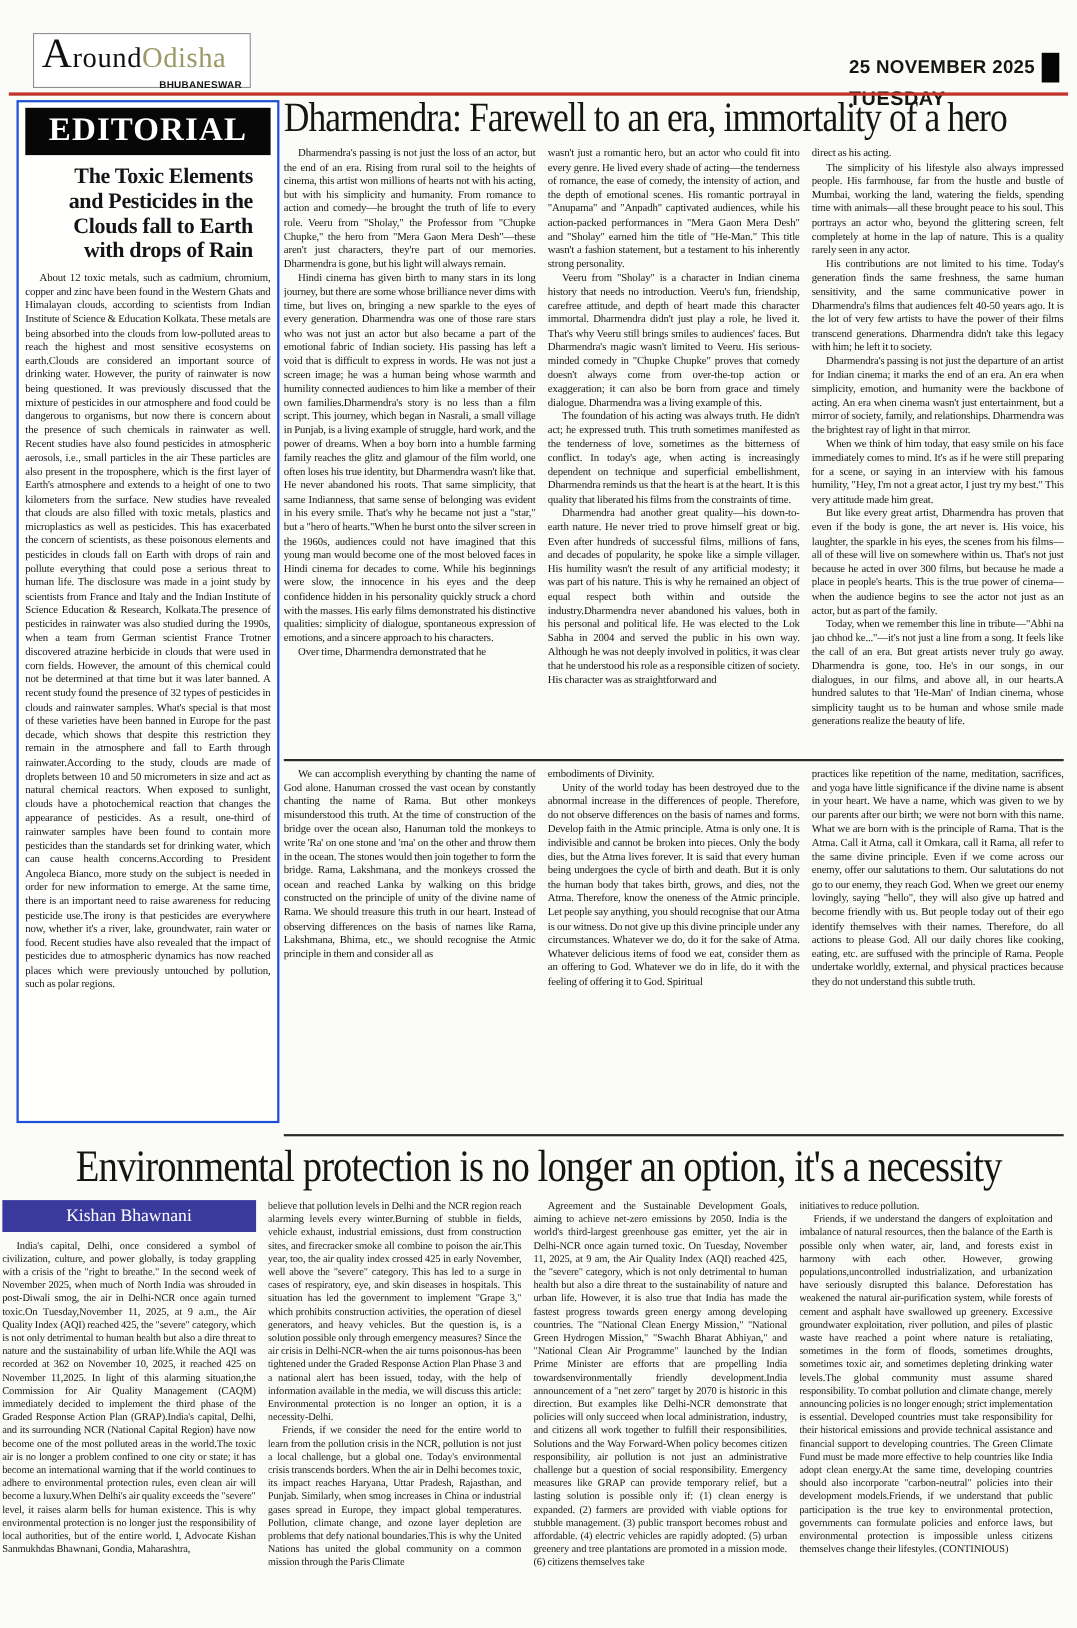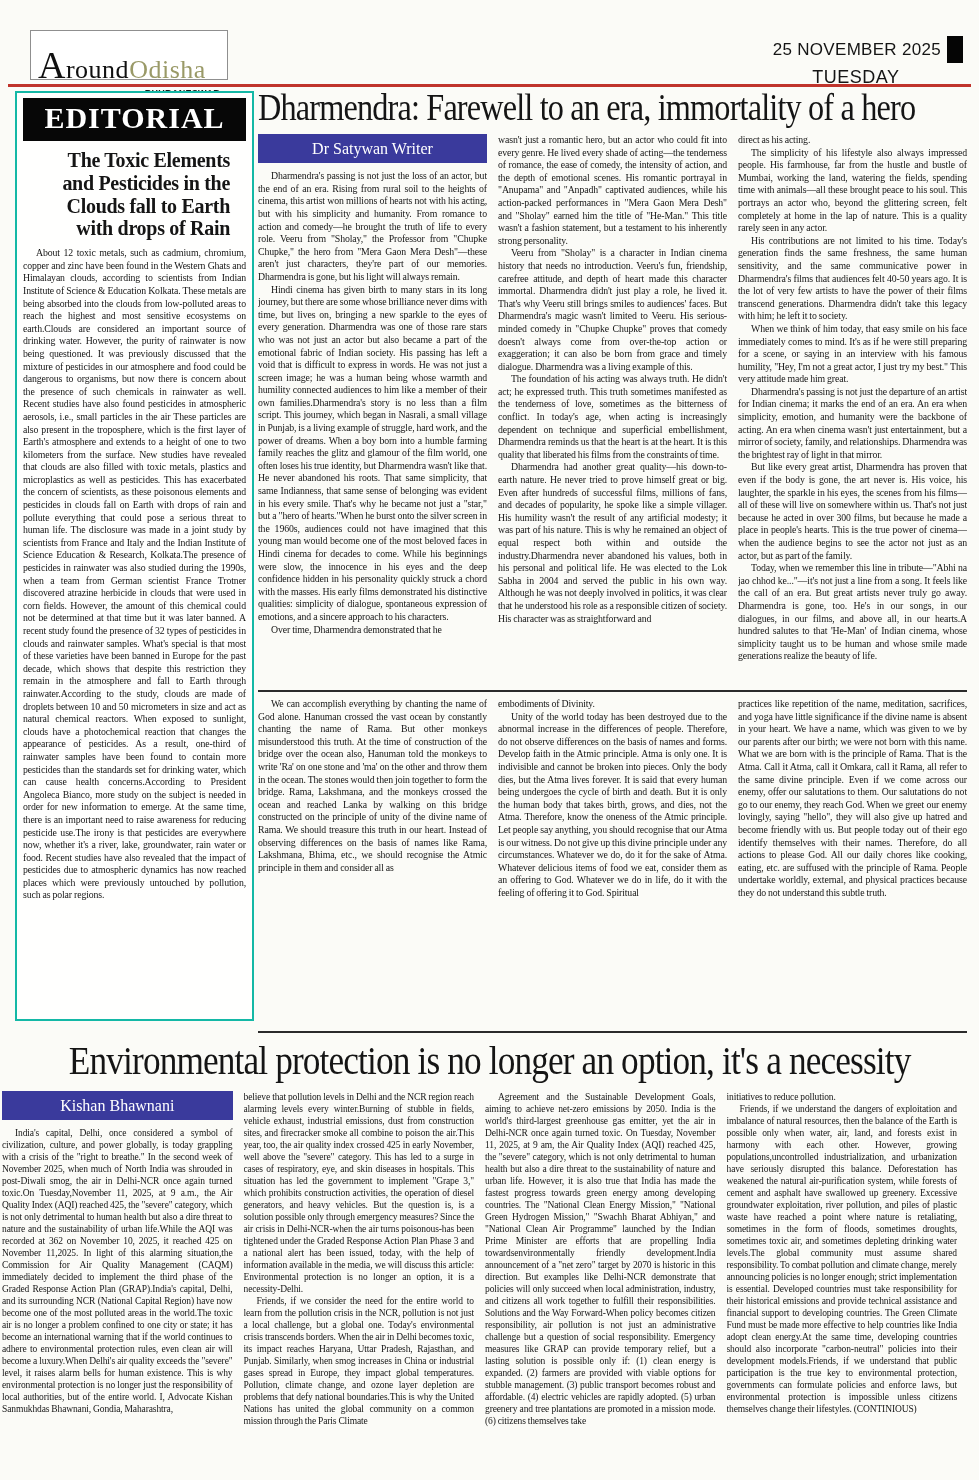--- a/index.html
+++ b/index.html
@@ -1,40 +1,40 @@
 <!DOCTYPE html>
 <html lang="en"><head>
 <meta charset="utf-8">
 <style>
   *{margin:0;padding:0;box-sizing:border-box}
   html,body{width:979px;height:1480px}
   body{position:relative;background:#fbfbf7;font-family:"Liberation Serif",serif;color:#151515;overflow:hidden}
 
   
   .masthead{position:absolute;top:26px;left:30px;right:16px;height:56px}
-  .logo-box{position:absolute;left:0;top:4px;width:198px;height:50px;border:1px solid #8f8f8f;background:#fff;padding:17px 7px 2px}
+  .logo-box{position:absolute;left:0;top:4px;width:198px;height:50px;border:1px solid #8f8f8f;background:#fff;padding:1px 7px 2px}
   .logo-line{white-space:nowrap;line-height:34px}
   .logo-around{display:inline-block;font-size:26px;color:#101010;letter-spacing:.5px}
   .logo-around::first-letter{font-size:38px}
   .logo-odisha{display:inline-block;font-size:26px;color:#9a9a68;letter-spacing:.5px}
   .logo-city{text-align:right;font-family:"Liberation Sans",sans-serif;font-weight:bold;font-size:9px;letter-spacing:.3px;margin-top:-2px}
-  .dateline{position:absolute;right:0;top:10px;text-align:center;font-family:"Liberation Sans",sans-serif;font-weight:normal}
+  .dateline{position:absolute;right:0;top:22px;text-align:left;font-family:"Liberation Sans",sans-serif;font-weight:bold}
   .date-row{white-space:nowrap}
   .date-text{font-size:17px;letter-spacing:.3px;vertical-align:middle}
   .date-block{display:inline-block;width:16px;height:27px;background:#050505;margin-left:6px;vertical-align:middle}
   .day-text{font-size:18px;letter-spacing:.5px;margin-top:4px;padding-right:24px}
   .red-rule{position:absolute;top:84px;left:8px;width:963px;height:3px;background:#c0342c}
 
   
   .body-text{text-align:justify;font-size:9.8px;line-height:12.6px;letter-spacing:-.12px;word-spacing:-.3px;hyphens:auto}
   .body-text p.para{text-indent:13px}
   .body-text p.para.cont{text-indent:0}
 
   
-  .editorial{position:absolute;left:15px;top:91px;width:239px;height:930px;border:2px solid #14b8a6;background:#fffffe;padding:5px 6px;overflow:hidden}
+  .editorial{position:absolute;left:15px;top:91px;width:239px;height:930px;border:2px solid #1d4ed8;background:#fffffe;padding:5px 6px;overflow:hidden}
   .ed-banner{background:#070707;color:#fff;text-align:center;font-size:30px;font-weight:bold;letter-spacing:1px;padding:3px 0 6px}
   .ed-headline{font-size:20px;line-height:1.14;text-align:right;font-weight:bold;letter-spacing:-.3px;margin:8px 16px 7px}
 
   
   .squeeze{display:inline-block;white-space:nowrap;transform:scaleX(.85);transform-origin:0 50%;font-weight:400;letter-spacing:-1px}
   .squeeze-c{display:block;white-space:nowrap;transform:scaleX(.86);transform-origin:50% 50%;font-weight:400;letter-spacing:-1px}
 
   
   .dharma{position:absolute;left:258px;top:86px;width:709px;height:602px;overflow:hidden}
   .dharma-headline{height:42px;overflow:hidden;font-size:38px;line-height:42px}
@@ -78,39 +78,38 @@
   <h2 class="ed-headline">The Toxic Elements and Pesticides in the Clouds fall to Earth with drops of Rain</h2>
   <div class="ed-body body-text">
       <p class="para">About 12 toxic metals, such as cadmium, chromium, copper and zinc have been found in the Western Ghats and Himalayan clouds, according to scientists from Indian Institute of Science &amp; Education Kolkata. These metals are being absorbed into the clouds from low-polluted areas to reach the highest and most sensitive ecosystems on earth.Clouds are considered an important source of drinking water. However, the purity of rainwater is now being questioned. It was previously discussed that the mixture of pesticides in our atmosphere and food could be dangerous to organisms, but now there is concern about the presence of such chemicals in rainwater as well. Recent studies have also found pesticides in atmospheric aerosols, i.e., small particles in the air These particles are also present in the troposphere, which is the first layer of Earth's atmosphere and extends to a height of one to two kilometers from the surface. New studies have revealed that clouds are also filled with toxic metals, plastics and microplastics as well as pesticides. This has exacerbated the concern of scientists, as these poisonous elements and pesticides in clouds fall on Earth with drops of rain and pollute everything that could pose a serious threat to human life. The disclosure was made in a joint study by scientists from France and Italy and the Indian Institute of Science Education &amp; Research, Kolkata.The presence of pesticides in rainwater was also studied during the 1990s, when a team from German scientist France Trotner discovered atrazine herbicide in clouds that were used in corn fields. However, the amount of this chemical could not be determined at that time but it was later banned. A recent study found the presence of 32 types of pesticides in clouds and rainwater samples. What's special is that most of these varieties have been banned in Europe for the past decade, which shows that despite this restriction they remain in the atmosphere and fall to Earth through rainwater.According to the study, clouds are made of droplets between 10 and 50 micrometers in size and act as natural chemical reactors. When exposed to sunlight, clouds have a photochemical reaction that changes the appearance of pesticides. As a result, one-third of rainwater samples have been found to contain more pesticides than the standards set for drinking water, which can cause health concerns.According to President Angoleca Bianco, more study on the subject is needed in order for new information to emerge. At the same time, there is an important need to raise awareness for reducing pesticide use.The irony is that pesticides are everywhere now, whether it's a river, lake, groundwater, rain water or food. Recent studies have also revealed that the impact of pesticides due to atmospheric dynamics has now reached places which were previously untouched by pollution, such as polar regions.</p>
     </div>
 </aside>
 
 <section class="dharma">
   <h1 class="dharma-headline"><span class="squeeze">Dharmendra: Farewell to an era, immortality of a hero</span></h1>
   <div class="cols">
     <div class="col">
-      <div class="byline-box">Dr Satywan Writer</div>
       <div class="body-text">
           <p class="para">Dharmendra's passing is not just the loss of an actor, but the end of an era. Rising from rural soil to the heights of cinema, this artist won millions of hearts not with his acting, but with his simplicity and humanity. From romance to action and comedy—he brought the truth of life to every role. Veeru from "Sholay," the Professor from "Chupke Chupke," the hero from "Mera Gaon Mera Desh"—these aren't just characters, they're part of our memories. Dharmendra is gone, but his light will always remain.</p>
           <p class="para">Hindi cinema has given birth to many stars in its long journey, but there are some whose brilliance never dims with time, but lives on, bringing a new sparkle to the eyes of every generation. Dharmendra was one of those rare stars who was not just an actor but also became a part of the emotional fabric of Indian society. His passing has left a void that is difficult to express in words. He was not just a screen image; he was a human being whose warmth and humility connected audiences to him like a member of their own families.Dharmendra's story is no less than a film script. This journey, which began in Nasrali, a small village in Punjab, is a living example of struggle, hard work, and the power of dreams. When a boy born into a humble farming family reaches the glitz and glamour of the film world, one often loses his true identity, but Dharmendra wasn't like that. He never abandoned his roots. That same simplicity, that same Indianness, that same sense of belonging was evident in his every smile. That's why he became not just a "star," but a "hero of hearts."When he burst onto the silver screen in the 1960s, audiences could not have imagined that this young man would become one of the most beloved faces in Hindi cinema for decades to come. While his beginnings were slow, the innocence in his eyes and the deep confidence hidden in his personality quickly struck a chord with the masses. His early films demonstrated his distinctive qualities: simplicity of dialogue, spontaneous expression of emotions, and a sincere approach to his characters.</p>
           <p class="para">Over time, Dharmendra demonstrated that he</p>
         </div>
     </div>
     <div class="col body-text">
         <p class="para cont">wasn't just a romantic hero, but an actor who could fit into every genre. He lived every shade of acting—the tenderness of romance, the ease of comedy, the intensity of action, and the depth of emotional scenes. His romantic portrayal in "Anupama" and "Anpadh" captivated audiences, while his action-packed performances in "Mera Gaon Mera Desh" and "Sholay" earned him the title of "He-Man." This title wasn't a fashion statement, but a testament to his inherently strong personality.</p>
         <p class="para">Veeru from "Sholay" is a character in Indian cinema history that needs no introduction. Veeru's fun, friendship, carefree attitude, and depth of heart made this character immortal. Dharmendra didn't just play a role, he lived it. That's why Veeru still brings smiles to audiences' faces. But Dharmendra's magic wasn't limited to Veeru. His serious-minded comedy in "Chupke Chupke" proves that comedy doesn't always come from over-the-top action or exaggeration; it can also be born from grace and timely dialogue. Dharmendra was a living example of this.</p>
         <p class="para">The foundation of his acting was always truth. He didn't act; he expressed truth. This truth sometimes manifested as the tenderness of love, sometimes as the bitterness of conflict. In today's age, when acting is increasingly dependent on technique and superficial embellishment, Dharmendra reminds us that the heart is at the heart. It is this quality that liberated his films from the constraints of time.</p>
         <p class="para">Dharmendra had another great quality—his down-to-earth nature. He never tried to prove himself great or big. Even after hundreds of successful films, millions of fans, and decades of popularity, he spoke like a simple villager. His humility wasn't the result of any artificial modesty; it was part of his nature. This is why he remained an object of equal respect both within and outside the industry.Dharmendra never abandoned his values, both in his personal and political life. He was elected to the Lok Sabha in 2004 and served the public in his own way. Although he was not deeply involved in politics, it was clear that he understood his role as a responsible citizen of society. His character was as straightforward and</p>
       </div>
     <div class="col body-text">
         <p class="para cont">direct as his acting.</p>
         <p class="para">The simplicity of his lifestyle also always impressed people. His farmhouse, far from the hustle and bustle of Mumbai, working the land, watering the fields, spending time with animals—all these brought peace to his soul. This portrays an actor who, beyond the glittering screen, felt completely at home in the lap of nature. This is a quality rarely seen in any actor.</p>
         <p class="para">His contributions are not limited to his time. Today's generation finds the same freshness, the same human sensitivity, and the same communicative power in Dharmendra's films that audiences felt 40-50 years ago. It is the lot of very few artists to have the power of their films transcend generations. Dharmendra didn't take this legacy with him; he left it to society.</p>
+        <p class="para">Dharmendra's passing is not just the departure of an artist for Indian cinema; it marks the end of an era. An era when simplicity, emotion, and humanity were the backbone of acting. An era when cinema wasn't just entertainment, but a mirror of society, family, and relationships. Dharmendra was the brightest ray of light in that mirror.</p>
         <p class="para">When we think of him today, that easy smile on his face immediately comes to mind. It's as if he were still preparing for a scene, or saying in an interview with his famous humility, "Hey, I'm not a great actor, I just try my best." This very attitude made him great.</p>
-        <p class="para">Dharmendra's passing is not just the departure of an artist for Indian cinema; it marks the end of an era. An era when simplicity, emotion, and humanity were the backbone of acting. An era when cinema wasn't just entertainment, but a mirror of society, family, and relationships. Dharmendra was the brightest ray of light in that mirror.</p>
         <p class="para">But like every great artist, Dharmendra has proven that even if the body is gone, the art never is. His voice, his laughter, the sparkle in his eyes, the scenes from his films—all of these will live on somewhere within us. That's not just because he acted in over 300 films, but because he made a place in people's hearts. This is the true power of cinema—when the audience begins to see the actor not just as an actor, but as part of the family.</p>
         <p class="para">Today, when we remember this line in tribute—"Abhi na jao chhod ke..."—it's not just a line from a song. It feels like the call of an era. But great artists never truly go away. Dharmendra is gone, too. He's in our songs, in our dialogues, in our films, and above all, in our hearts.A hundred salutes to that 'He-Man' of Indian cinema, whose simplicity taught us to be human and whose smile made generations realize the beauty of life.</p>
       </div>
   </div>
 </section>
 
 <div class="rule rule-a"></div>
 
 <section class="divinity">
   <div class="cols">

